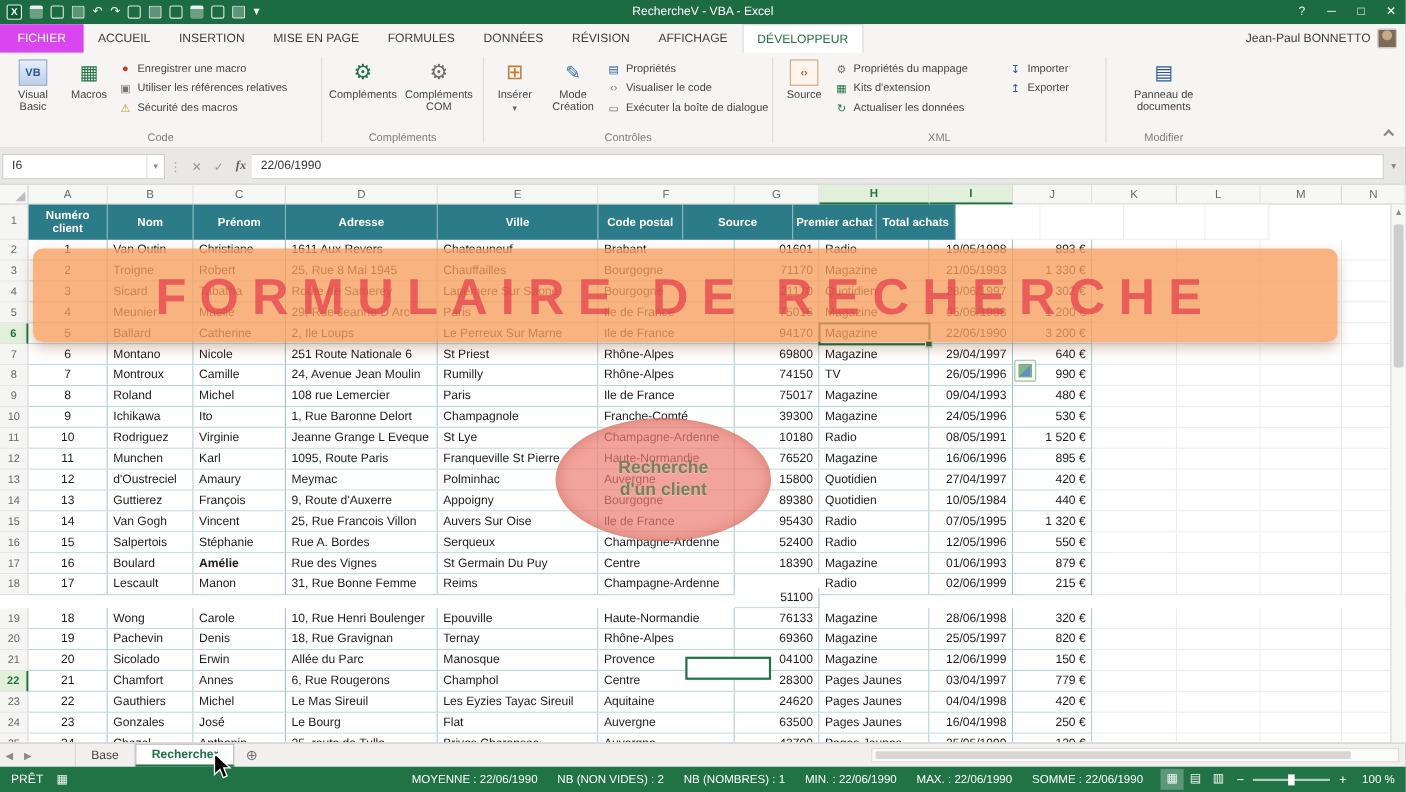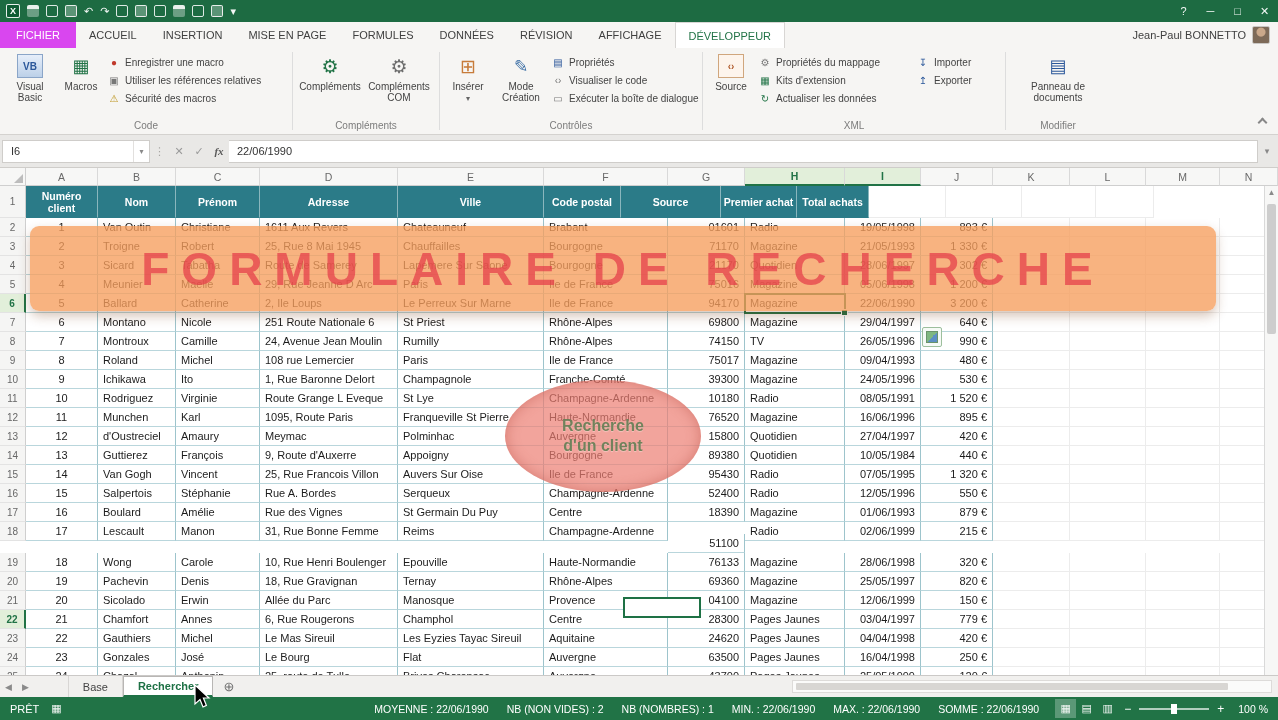--- a/index.html
+++ b/index.html
@@ -168,20 +168,21 @@
       <span class="qtxt">↶</span>
       <span class="qtxt">↷</span>
       <span class="qi"></span>
       <span class="qi fill"></span>
       <span class="qi"></span>
       <span class="qi bar"></span>
       <span class="qi"></span>
       <span class="qi fill"></span>
       <span class="qtxt">▾</span>
     </div>
+    <div class="ttitle">RechercheV - VBA - Excel</div>
     <div class="wctl">
       <span class="wbtn">?</span>
       <span class="wbtn">─</span>
       <span class="wbtn">□</span>
       <span class="wbtn">✕</span>
     </div>
   </div>
 
   <div class="rtabs">
     <div class="rtab fichier">FICHIER</div>
@@ -520,21 +521,21 @@
           <div class="fill h19" style="width: 77px;"></div>
           <div class="fill h19" style="width: 76px;"></div>
           <div class="fill h19" style="width: 74px;"></div>
           <div class="fill h19" style="width: 58px;"></div>
         </div>
         <div class="g-row">
           <div class="gut h19" style="width: 26px;">11</div>
           <div class="t-cell h19 al-c" style="width: 72px;">10</div>
           <div class="t-cell h19 " style="width: 78px;">Rodriguez</div>
           <div class="t-cell h19 " style="width: 84px;">Virginie</div>
-          <div class="t-cell h19 " style="width: 138px;">Route Grange L Eveque</div>
+          <div class="t-cell h19 " style="width: 138px;">Jeanne Grange L Eveque</div>
           <div class="t-cell h19 " style="width: 146px;">St Lye</div>
           <div class="t-cell h19 " style="width: 124px;">Champagne-Ardenne</div>
           <div class="t-cell h19 al-r" style="width: 77px;">10180</div>
           <div class="t-cell h19 " style="width: 100px;">Radio</div>
           <div class="t-cell h19 al-r" style="width: 76px;">08/05/1991</div>
           <div class="t-cell h19 al-r" style="width: 72px;">1 520 €</div>
           <div class="fill h19" style="width: 77px;"></div>
           <div class="fill h19" style="width: 76px;"></div>
           <div class="fill h19" style="width: 74px;"></div>
           <div class="fill h19" style="width: 58px;"></div>
@@ -621,21 +622,21 @@
           <div class="t-cell h19 al-r" style="width: 72px;">550 €</div>
           <div class="fill h19" style="width: 77px;"></div>
           <div class="fill h19" style="width: 76px;"></div>
           <div class="fill h19" style="width: 74px;"></div>
           <div class="fill h19" style="width: 58px;"></div>
         </div>
         <div class="g-row">
           <div class="gut h19" style="width: 26px;">17</div>
           <div class="t-cell h19 al-c" style="width: 72px;">16</div>
           <div class="t-cell h19 " style="width: 78px;">Boulard</div>
-          <div class="t-cell h19 " style="width: 84px;">Amélie</div>
+          <div class="t-cell h19 " style="width: 84px; font-weight: bold;">Amélie</div>
           <div class="t-cell h19 " style="width: 138px;">Rue des Vignes</div>
           <div class="t-cell h19 " style="width: 146px;">St Germain Du Puy</div>
           <div class="t-cell h19 " style="width: 124px;">Centre</div>
           <div class="t-cell h19 al-r" style="width: 77px;">18390</div>
           <div class="t-cell h19 " style="width: 100px;">Magazine</div>
           <div class="t-cell h19 al-r" style="width: 76px;">01/06/1993</div>
           <div class="t-cell h19 al-r" style="width: 72px;">879 €</div>
           <div class="fill h19" style="width: 77px;"></div>
           <div class="fill h19" style="width: 76px;"></div>
           <div class="fill h19" style="width: 74px;"></div>

